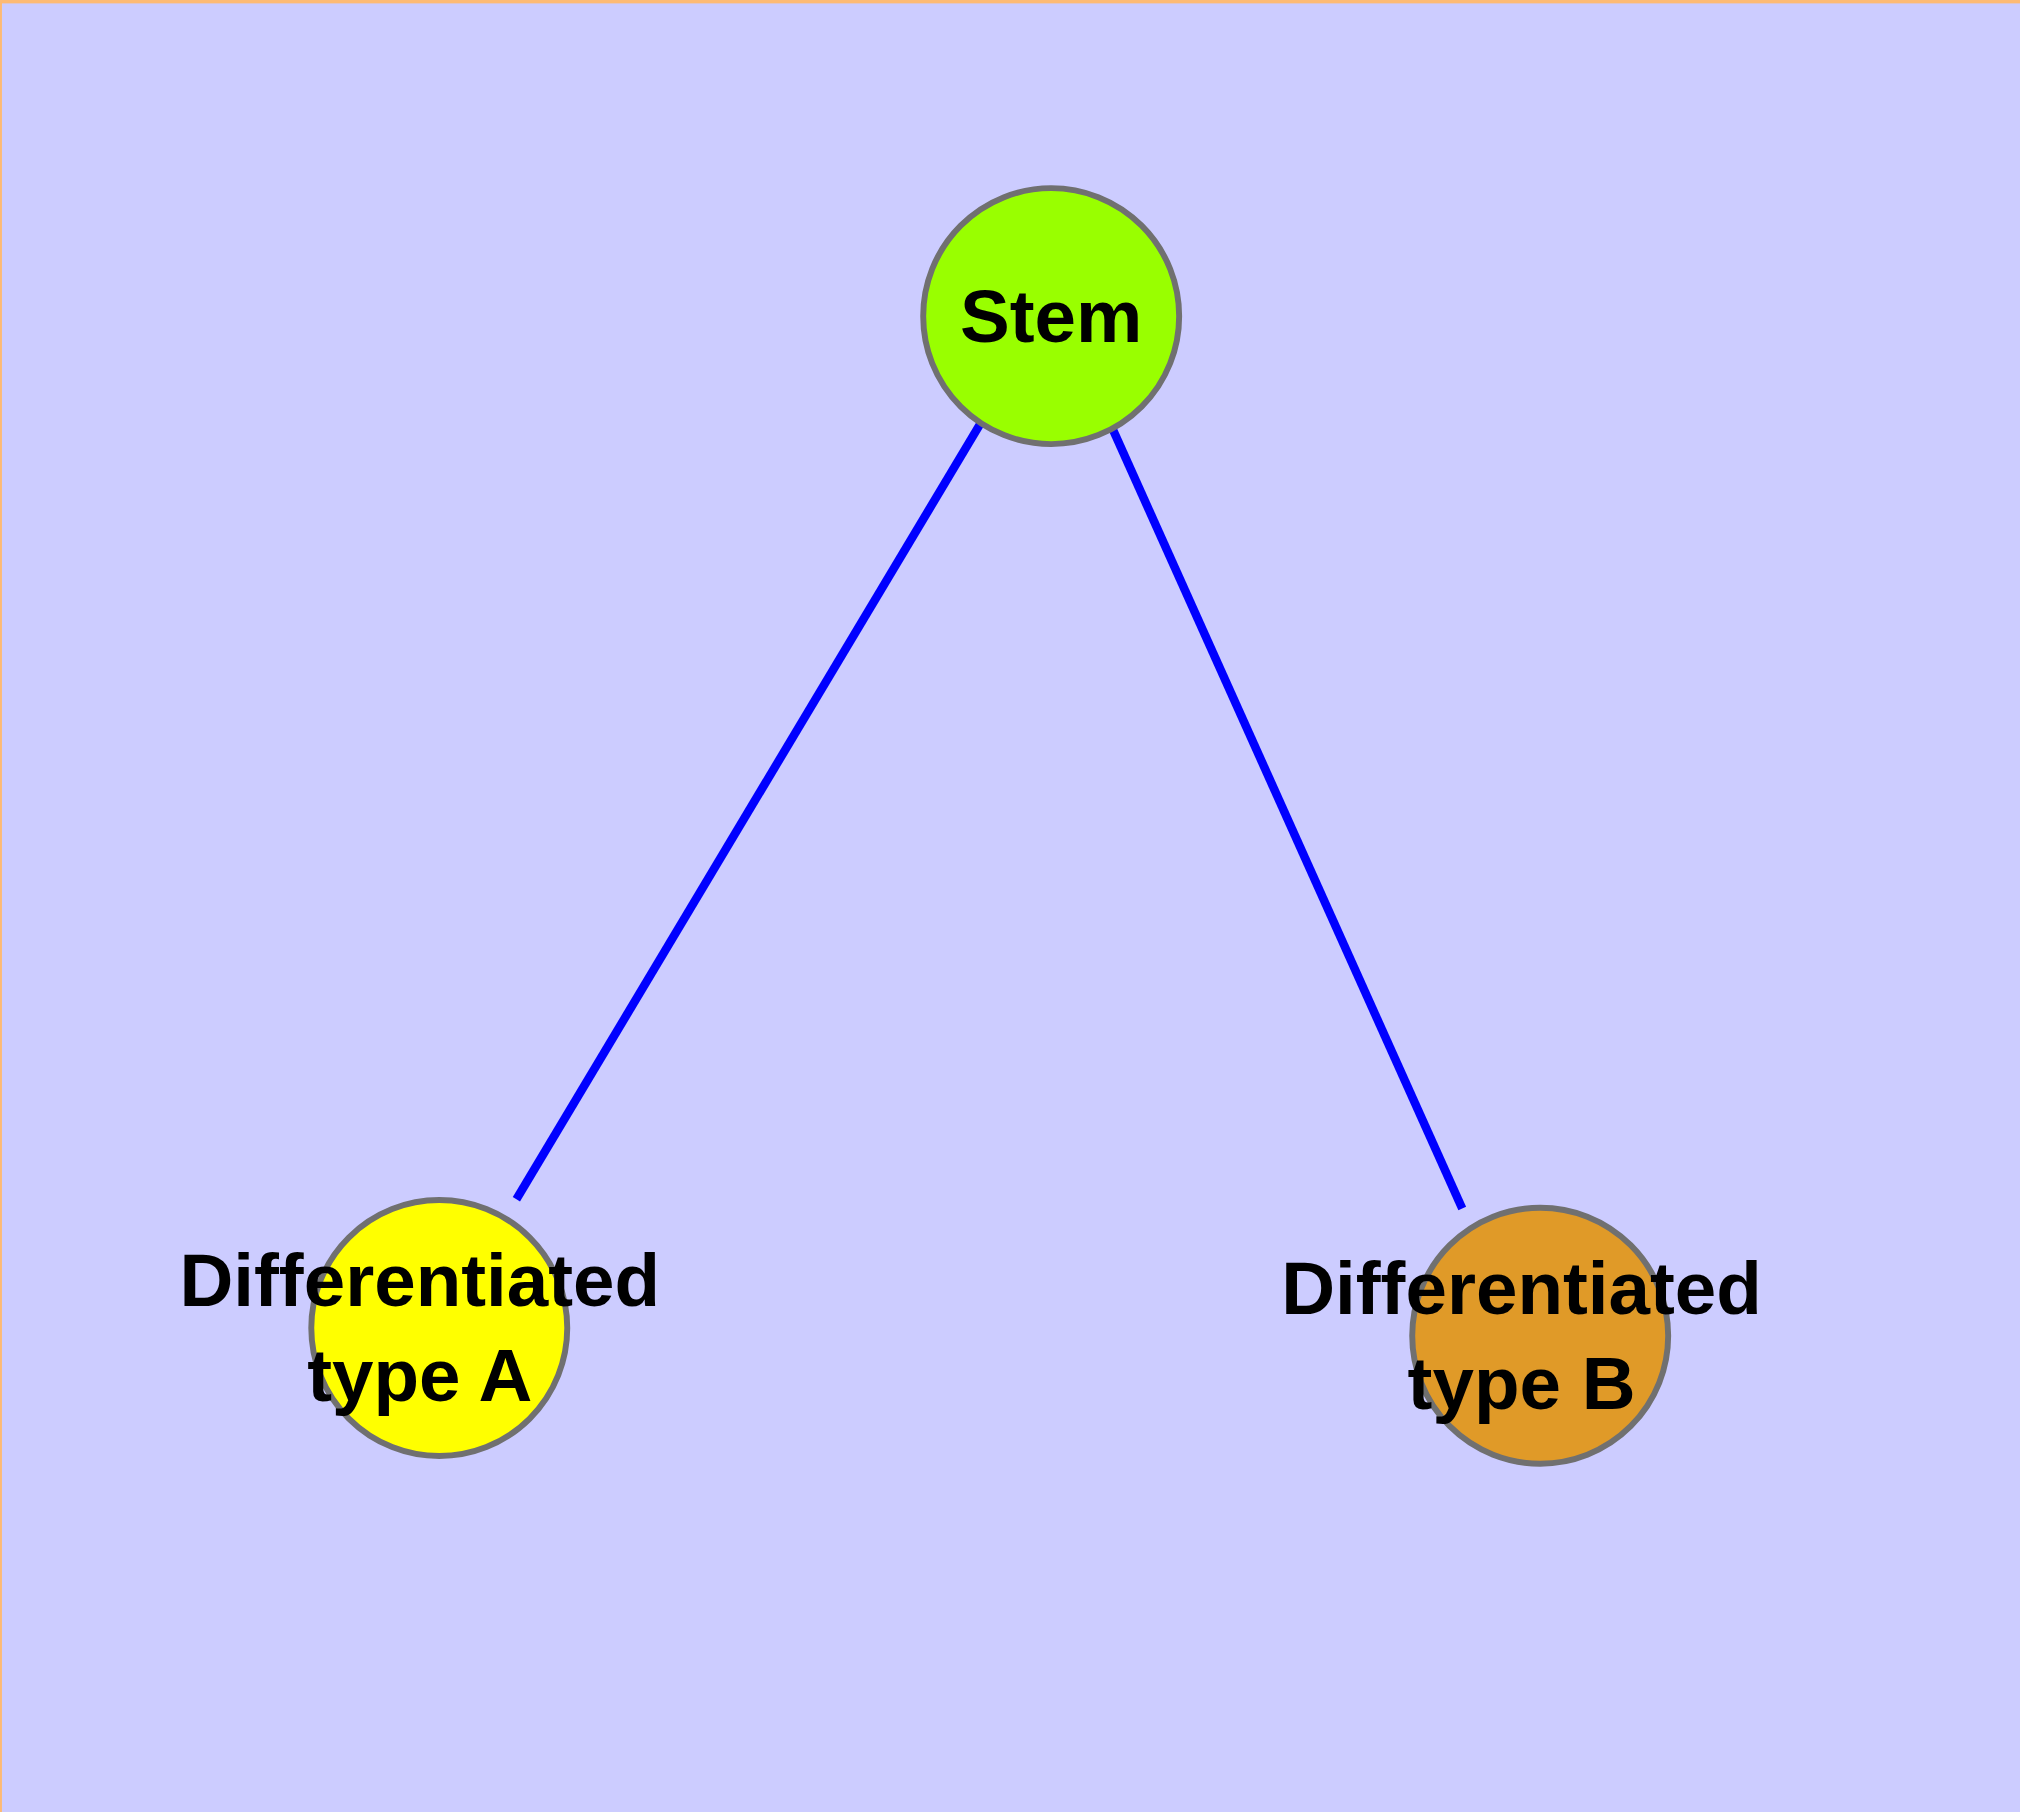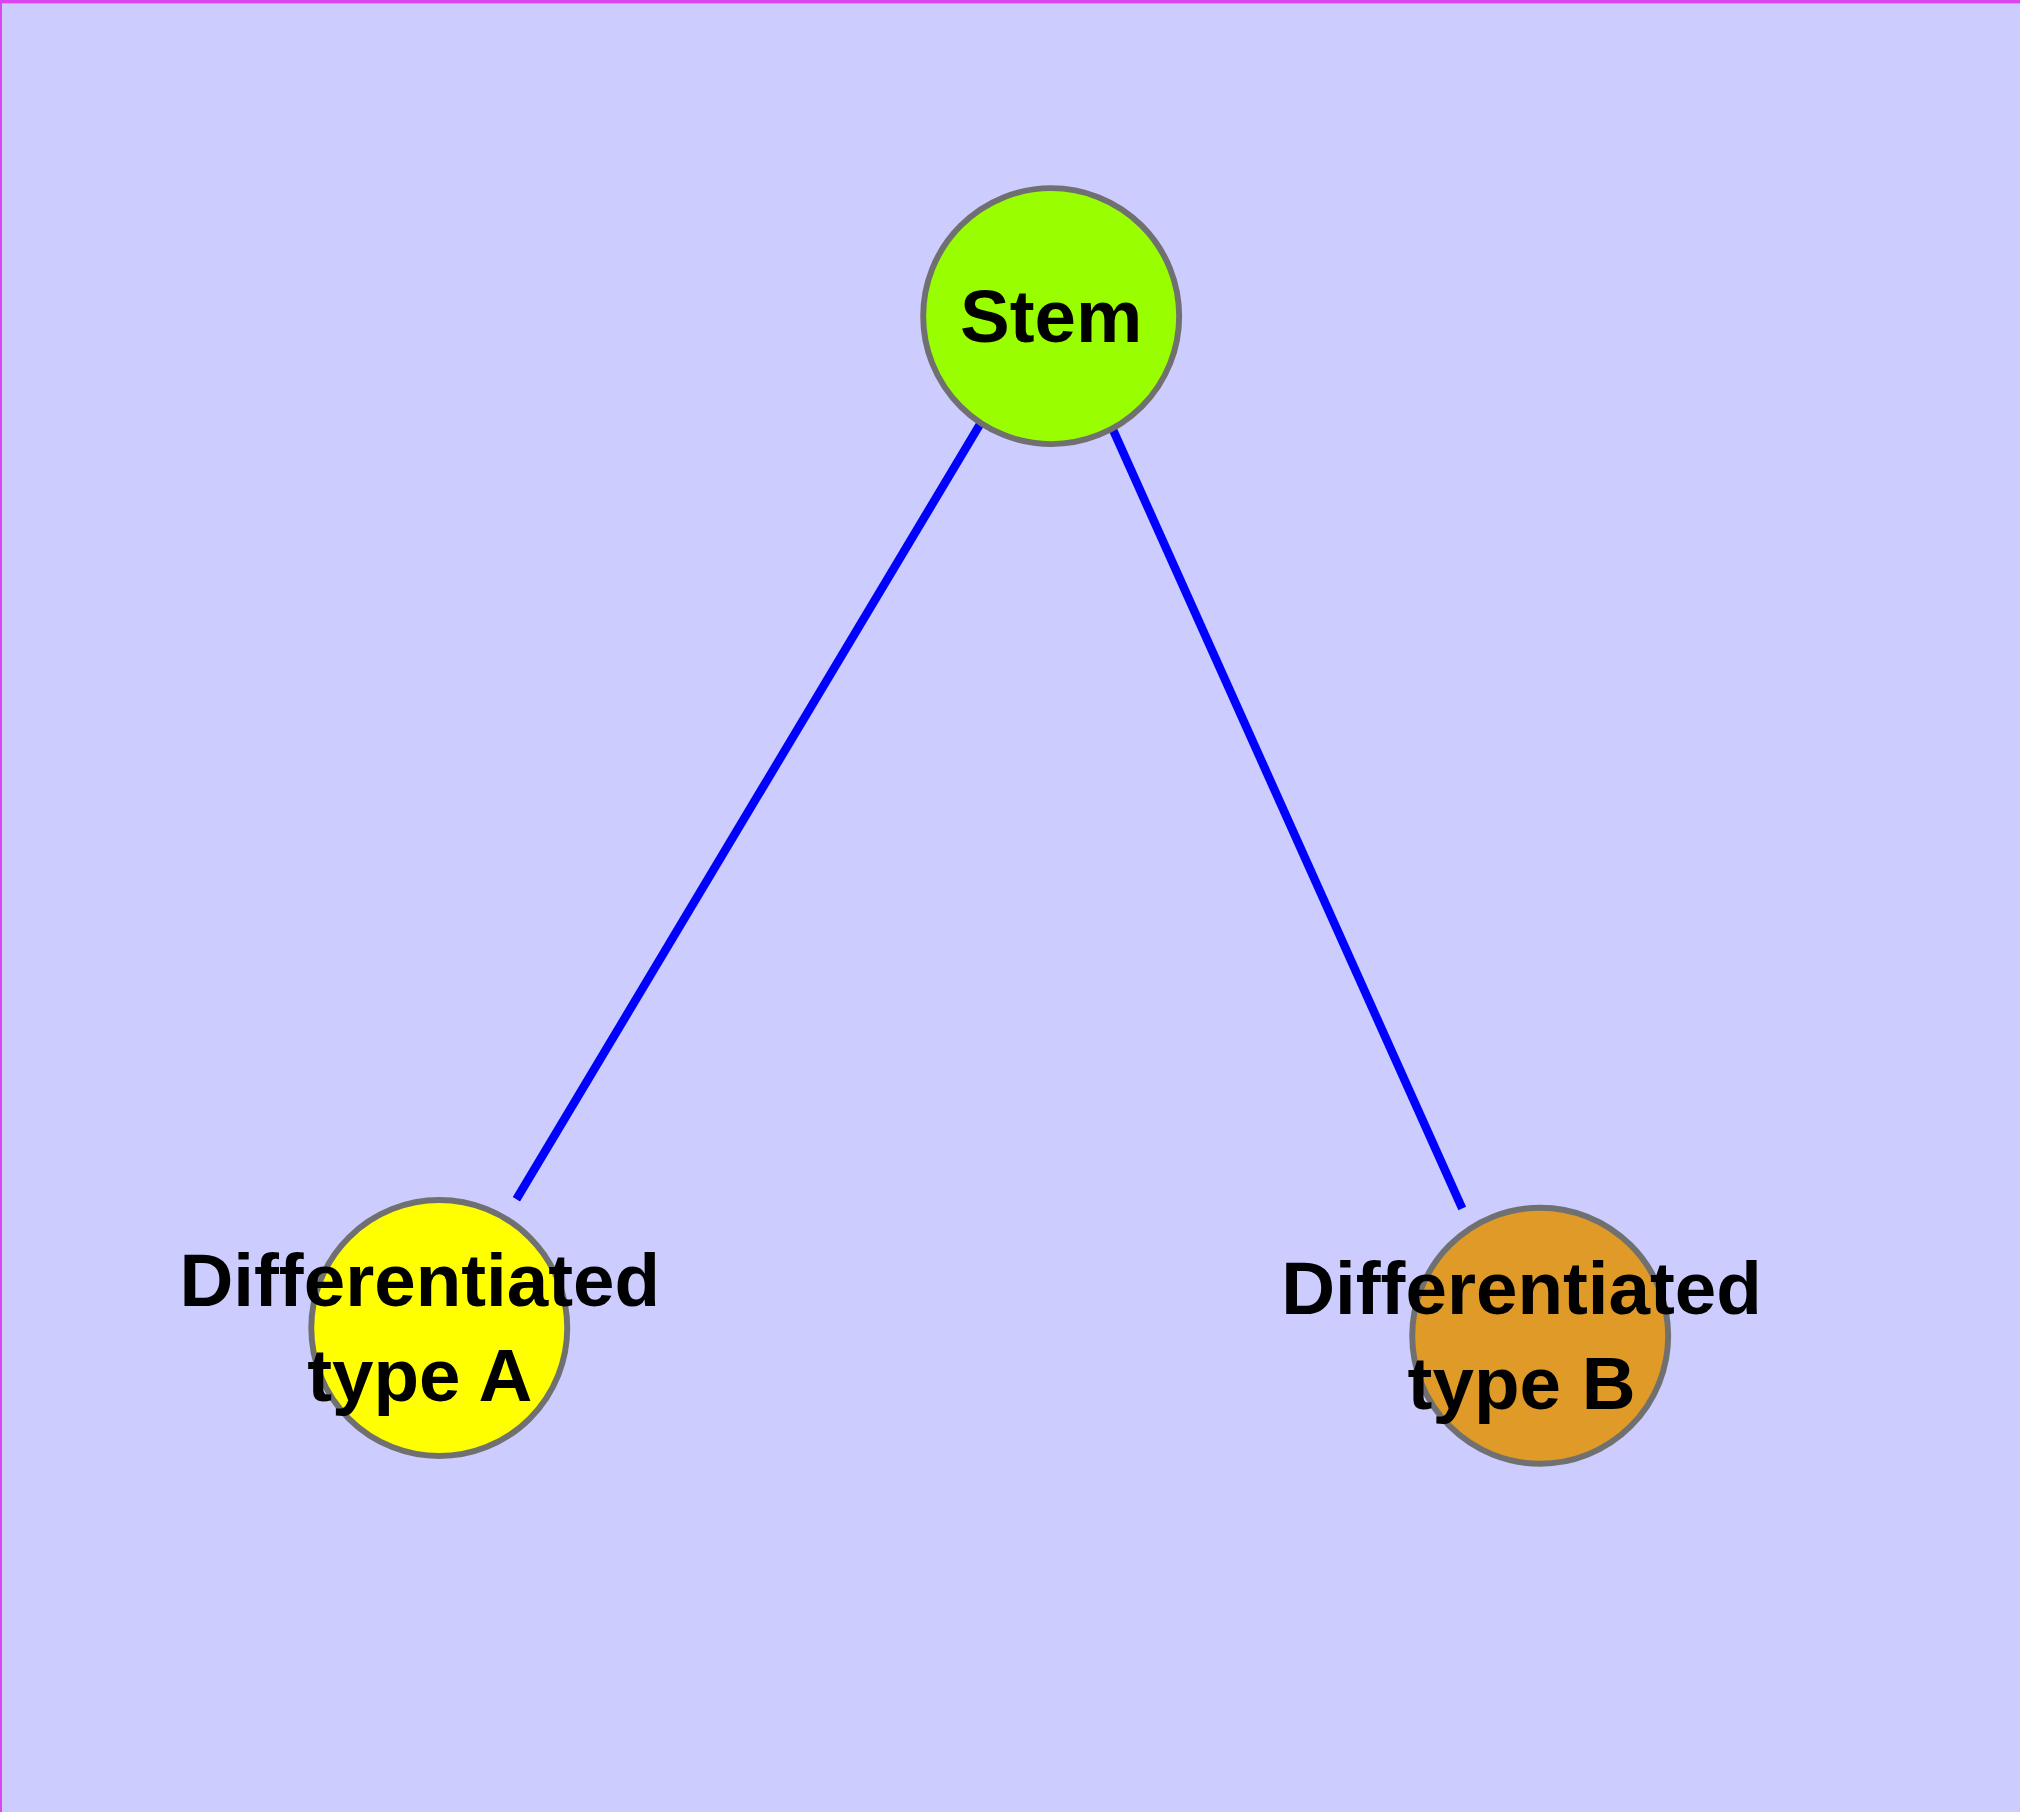--- a/index.html
+++ b/index.html
@@ -4,21 +4,21 @@
 <style>
   html, body {
     margin: 0;
     padding: 0;
     background: #ffffff;
   }
   #canvas {
     position: relative;
     width: 2021px;
     height: 1812px;
-    background: #d946ef;
+    background: #fdba74;
     overflow: hidden;
   }
   #graph-svg {
     display: block;
     width: 2021px;
     height: 1812px;
   }
   .node-label-text,
   .node-inner-text {
     font-family: "Liberation Sans", "DejaVu Sans", sans-serif;

